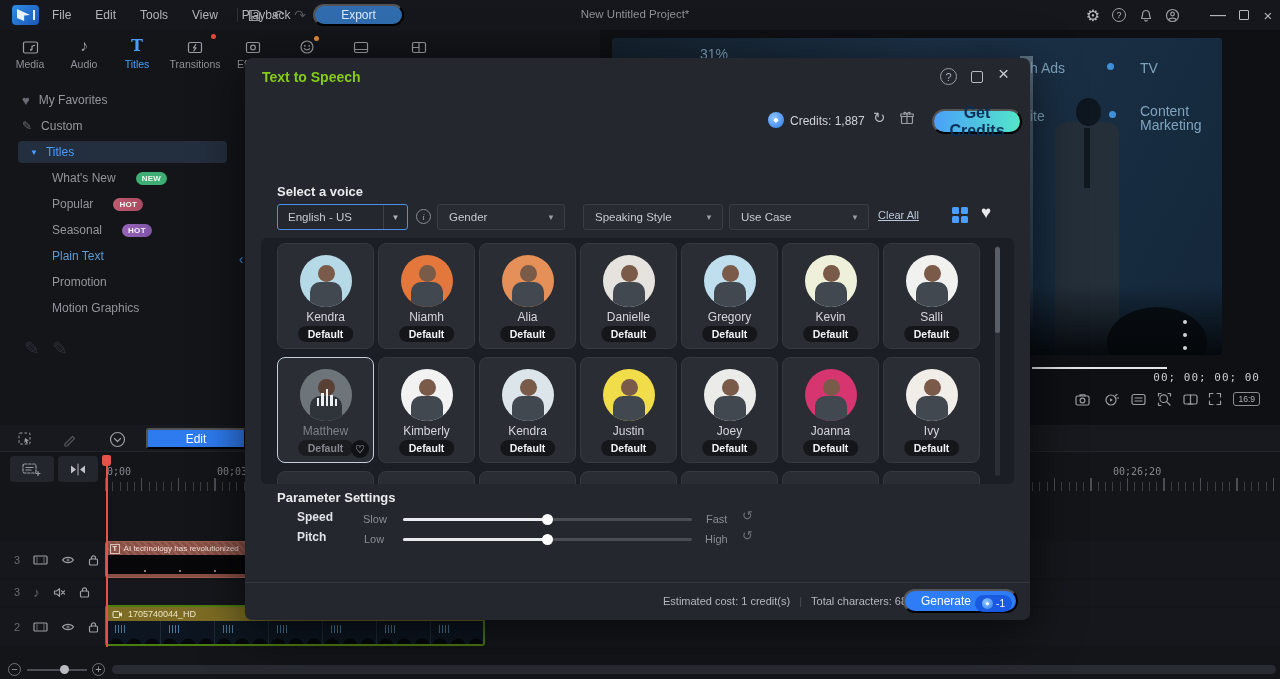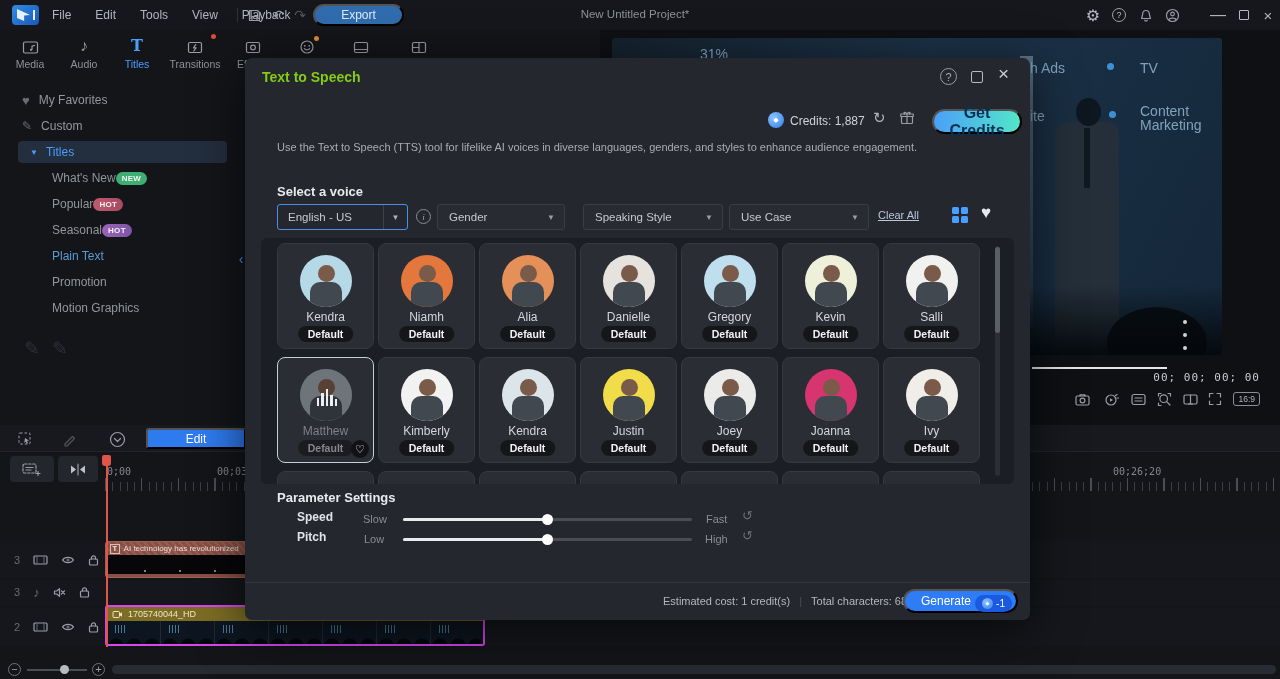--- a/index.html
+++ b/index.html
@@ -25,21 +25,21 @@
 
 .mediapanel{position:absolute;left:0;top:30px;width:600px;height:395px;background:#131519}
 .tab{position:absolute;top:4px;width:48px;text-align:center}
 .tab .ticn{height:21px;display:flex;align-items:flex-end;justify-content:center;color:#9a9da3}
 .tab .tlbl{margin-top:3px;font-size:10.5px;color:#8f9298}
 .tab.active .tlbl{color:#4a9eff}
 .notif{position:absolute;width:5px;height:5px;border-radius:50%;background:#e04a3a}
 .sb{position:absolute;left:0;top:57px;width:245px}
 .sb-item{height:26px;display:flex;align-items:center;gap:9px;padding-left:22px;font-size:12px;color:#94979d}
 .sb-group{height:22px;margin:2px 18px 2px 18px;background:#232e3e;border-radius:4px;display:flex;align-items:center;gap:8px;padding-left:12px;font-size:12px;color:#4a9eff}
-.sb-sub{height:26px;display:flex;align-items:center;gap:0;padding-left:52px;font-size:12px;color:#92959b}
+.sb-sub{height:26px;display:flex;align-items:center;gap:20px;padding-left:52px;font-size:12px;color:#92959b}
 .sb-sub.active{color:#5b9bd5}
 .bdg{font-size:8px;font-weight:700;padding:2px 6px;border-radius:8px;letter-spacing:.3px;color:#f2f6f2}
 .bdg.new{background:#3fae74}
 .bdg.hot1{background:linear-gradient(90deg,#c05a70,#a84a62)}
 .bdg.hot2{background:linear-gradient(90deg,#9a64b8,#7e54a6)}
 .ghosts{display:flex;gap:12px;margin:16px 0 0 24px;color:#2e3138;font-size:19px}
 .collapse{position:absolute;left:236px;top:216px;width:10px;height:26px;color:#4a9eff;font-size:14px;display:flex;align-items:center;justify-content:center}
 
 
 .preview{position:absolute;left:600px;top:30px;width:680px;height:395px;background:#0e1014}
@@ -69,21 +69,21 @@
 .ticks{position:absolute;left:105px;top:57px;width:1171px;height:9px;background:repeating-linear-gradient(90deg,#3b3e44 0 1px,transparent 1px 7.3px)}
 .ticks2{position:absolute;left:105px;top:53px;width:1171px;height:13px;background:repeating-linear-gradient(90deg,#4a4d53 0 1px,transparent 1px 36.5px)}
 .trackrow{position:absolute;left:0;width:1280px;background:#15171c}
 .thead{position:absolute;left:0;display:flex;align-items:center;gap:13px;padding-left:14px;color:#686b71;font-size:11px}
 .clip-title{position:absolute;left:105px;top:116px;width:145px;height:37px;border:1px solid #a06052;border-radius:3px;overflow:hidden;background:#070709}
 .clip-title .cap{height:13px;background:#8a4f44 repeating-linear-gradient(45deg,rgba(255,255,255,.09) 0 2px,transparent 2px 5px);display:flex;align-items:center;gap:4px;padding-left:4px;white-space:nowrap;overflow:hidden}
 .clip-title .tbox{font-size:7.5px;font-weight:700;color:#f3e6e0;border:1px solid #d8beb6;padding:0 1.5px;line-height:8px}
 .clip-title .ttext{font-size:8px;color:#ecdcd6}
 .clip-title .foot{position:absolute;left:0;bottom:0;width:100%;height:3px;background:#8a4f44}
 .wavedot{position:absolute;bottom:5px;width:2px;height:2px;border-radius:50%;background:#b8a8a0}
-.clip-video{position:absolute;left:105px;top:180px;width:380px;height:41px;border:2px solid #d946ef;border-radius:3px;overflow:hidden;background:#0b131b}
+.clip-video{position:absolute;left:105px;top:180px;width:380px;height:41px;border:2px solid #4d7c0f;border-radius:3px;overflow:hidden;background:#0b131b}
 .clip-video .vcap{height:14px;background:#7c6c24;display:flex;align-items:center;gap:5px;padding-left:5px;font-size:9px;color:#ece4c4;white-space:nowrap}
 .filmstrip{position:absolute;left:0;top:14px;width:100%;height:23px;background:
  radial-gradient(circle at 9px 16px,#04080c 7px,transparent 8px) left bottom/18px 14px repeat-x,
  linear-gradient(90deg,rgba(120,200,250,.55) 0 1px,transparent 1px 3px,rgba(120,200,250,.55) 3px 4px,transparent 4px 6px,rgba(120,200,250,.55) 6px 7px,transparent 7px 9px,rgba(120,200,250,.55) 9px 10px,transparent 10px) 8px 4px/54px 8px repeat-x,
  repeating-linear-gradient(90deg,#0d1620 0 53px,#1d2a36 53px 54px)}
 .playhead-line{position:absolute;left:106px;top:30px;width:2px;height:192px;background:#e0544a}
 .playhead-pin{position:absolute;left:102px;top:30px;width:9px;height:11px;background:#e0544a;border-radius:2px 2px 3px 3px}
 .zoomctl{position:absolute;border:1.5px solid #70737a;border-radius:50%;width:13px;height:13px;color:#9fa2a8;font-size:11px;line-height:10px;text-align:center;top:238px}
 .zoomline{position:absolute;left:27px;top:244px;width:60px;height:2px;background:#4a4d53}
 .zoomdot{position:absolute;left:60px;top:240px;width:9px;height:9px;border-radius:50%;background:#b8bbc0}
@@ -496,21 +496,20 @@
   <div class="refresh">↻</div>
   <div class="abs" style="left:654px;top:52px">
     <svg width="16" height="16" viewBox="0 0 16 16">
         <rect class="ic" x="2.5" y="6.5" width="11" height="7" rx="1" stroke="#b0b3b8"></rect>
         <rect class="ic" x="1.8" y="4" width="12.4" height="2.5" stroke="#b0b3b8"></rect>
         <path class="ic" d="M8 4v9.5M8 4C6.5 1.5 3.8 2.2 5.5 4M8 4c1.5-2.5 4.2-1.8 2.5 0" stroke="#b0b3b8"></path>
       </svg>
   </div>
   <button class="getcredits">Get Credits</button>
 
-  <div class="desc">Use the Text to Speech (TTS) tool for lifelike AI voices in diverse languages, genders, and styles to enhance audience engagement.</div>
   <div class="selvoice">Select a voice</div>
 
   <div class="sel lang" style="left:32px;width:131px">
     <span class="lab">English - US</span>
     <span class="arr">▼</span>
   </div>
   <div class="infoc" style="left:171px;top:151px;width:15px;height:15px;font-size:9px">i</div>
   <div class="sel" style="left:192px;width:128px">
     <span>Gender</span>
       <span class="car">▼</span>

